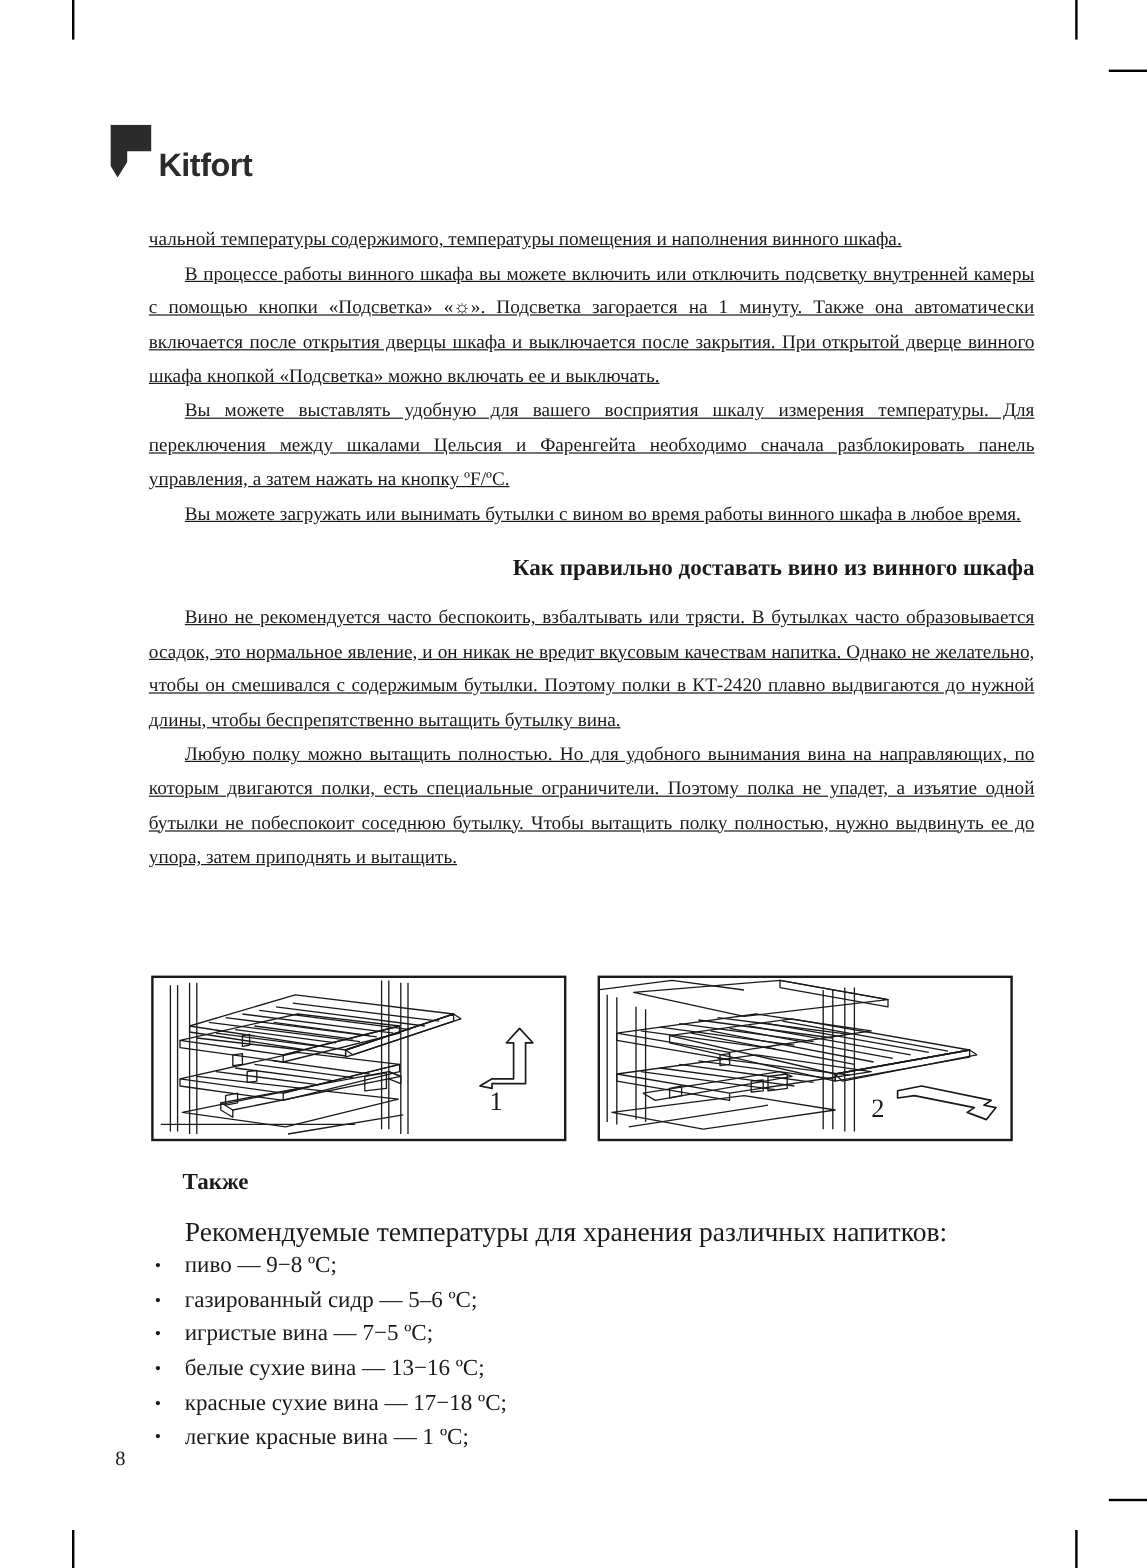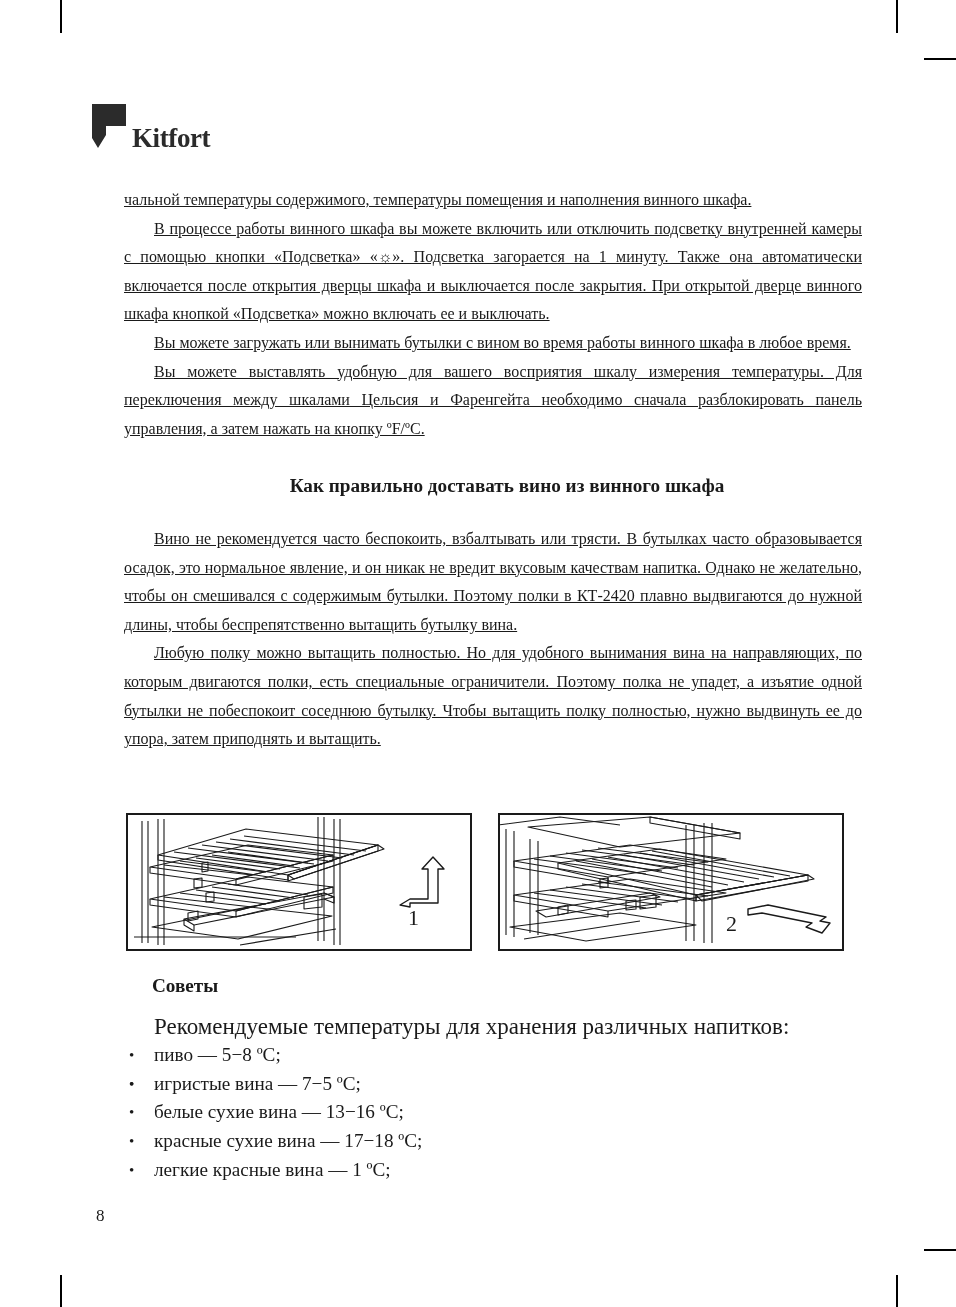--- a/index.html
+++ b/index.html
@@ -44,21 +44,21 @@
     align-items: flex-end;
     gap: 4px;
   }
   .logo-mark {
     width: 36px;
     height: 52px;
     position: relative;
   }
   .logo-mark svg { display: block; }
   .logo-word {
-    font-family: Liberation Serif, serif;
+    font-family: Liberation Sans, sans-serif;
     font-weight: 700;
     font-size: 27px;
     letter-spacing: -0.4px;
     color: #2b2b2b;
     line-height: 1;
     padding-bottom: 4px;
   }
 
   
   #content {
@@ -72,26 +72,26 @@
     font-size: 16px;
     line-height: 28.6px;
     text-align: justify;
     text-indent: 30px;
     hyphens: manual;
     text-decoration: underline;
   }
   p.body.cont { text-indent: 0; }
 
   h3.section {
-    margin: 12px;
+    margin: 0;
     font-size: 19.2px;
     line-height: 28.6px;
     font-weight: 700;
     text-indent: 28px;
-    text-align: center;
+    text-align: right;
   }
   .gap-sm { height: 12px; }
   .gap-md { height: 17px; }
 
   
   #figures {
     position: absolute;
     left: 126px;
     top: 813px;
     width: 718px;
@@ -180,22 +180,22 @@
       <svg width="36" height="52" viewBox="0 0 36 52" xmlns="http://www.w3.org/2000/svg">
         <path d="M0 0 H34 V22 H14 V31 L6 44 L0 34 Z" fill="#2b2b2b"></path>
       </svg>
     </span>
     <span class="logo-word">Kitfort</span>
   </div>
 
   <div id="content">
     <p class="body cont">чальной температуры содержимого, температуры помещения и наполнения винного шкафа.</p>
     <p class="body">В процессе работы винного шкафа вы можете включить или отключить подсветку внутренней камеры с помощью кнопки «Подсветка» «☼». Подсветка загорается на 1 минуту. Также она автоматически включается после открытия дверцы шкафа и выключается после закрытия. При открытой дверце винного шкафа кнопкой «Подсветка» можно включать ее и выключать.</p>
+    <p class="body">Вы можете выставлять удобную для вашего восприятия шкалу измерения температуры. Для переключения между шкалами Цельсия и Фаренгейта необходимо сначала разблокировать панель управления, а затем нажать на кнопку ºF/ºC.</p>
     <p class="body">Вы можете загружать или вынимать бутылки с вином во время работы винного шкафа в любое время.</p>
-    <p class="body">Вы можете выставлять удобную для вашего восприятия шкалу измерения температуры. Для переключения между шкалами Цельсия и Фаренгейта необходимо сначала разблокировать панель управления, а затем нажать на кнопку ºF/ºC.</p>
 
     <div class="gap-md"></div>
     <h3 class="section">Как правильно доставать вино из винного шкафа</h3>
     <div class="gap-sm"></div>
 
     <p class="body">Вино не рекомендуется часто беспокоить, взбалтывать или трясти. В бутылках часто образовывается осадок, это нормальное явление, и он никак не вредит вкусовым качествам напитка. Однако не желательно, чтобы он смешивался с содержимым бутылки. Поэтому полки в КТ-2420 плавно выдвигаются до нужной длины, чтобы беспрепятственно вытащить бутылку вина.</p>
     <p class="body">Любую полку можно вытащить полностью. Но для удобного вынимания вина на направляющих, по которым двигаются полки, есть специальные ограничители. Поэтому полка не упадет, а изъятие одной бутылки не побеспокоит соседнюю бутылку. Чтобы вытащить полку полностью, нужно выдвинуть ее до упора, затем приподнять и вытащить.</p>
   </div>
 
   <div id="figures">
@@ -290,30 +290,31 @@
         <g fill="none" stroke="#1a1a1a" stroke-width="1.4" stroke-linejoin="round">
           <path d="M248 94 L268 90 L326 102 L320 106 L330 108 L322 118 L306 112 L312 108 L262 98 L248 100 Z"></path>
         </g>
         <text class="fig-label" x="226" y="116">2</text>
       </svg>
     </div>
 
   </div>
 
   <div id="tips">
-    <h3 class="tips-title">Советы</h3>
+    <h3 class="tips-title">Также</h3>
     <div class="gap-sm"></div>
     <p class="tips-lead">Рекомендуемые температуры для хранения различных напитков:</p>
     <ul class="temps">
       <li>
         <span class="bullet">•</span>
-        <span>пиво — 5−8 ºC;</span>
-      </li>
-      <li>
-        <span class="bullet">•</span>
+        <span>пиво — 9−8 ºC;</span>
+      </li>
+      <li>
+        <span class="bullet">•</span>
+        <span>газированный сидр — 5–6 ºC;</span>
       </li>
       <li>
         <span class="bullet">•</span>
         <span>игристые вина — 7−5 ºC;</span>
       </li>
       <li>
         <span class="bullet">•</span>
         <span>белые сухие вина — 13−16 ºC;</span>
       </li>
       <li>

